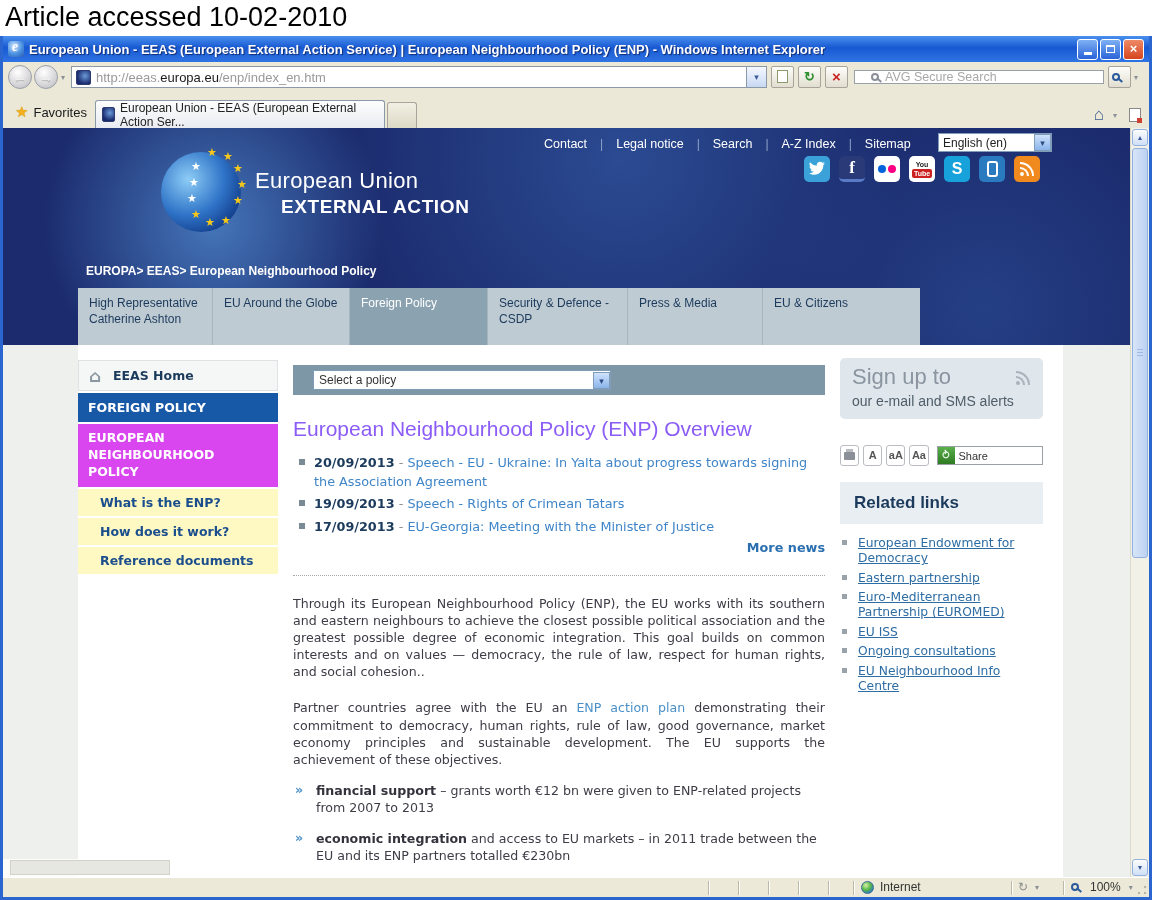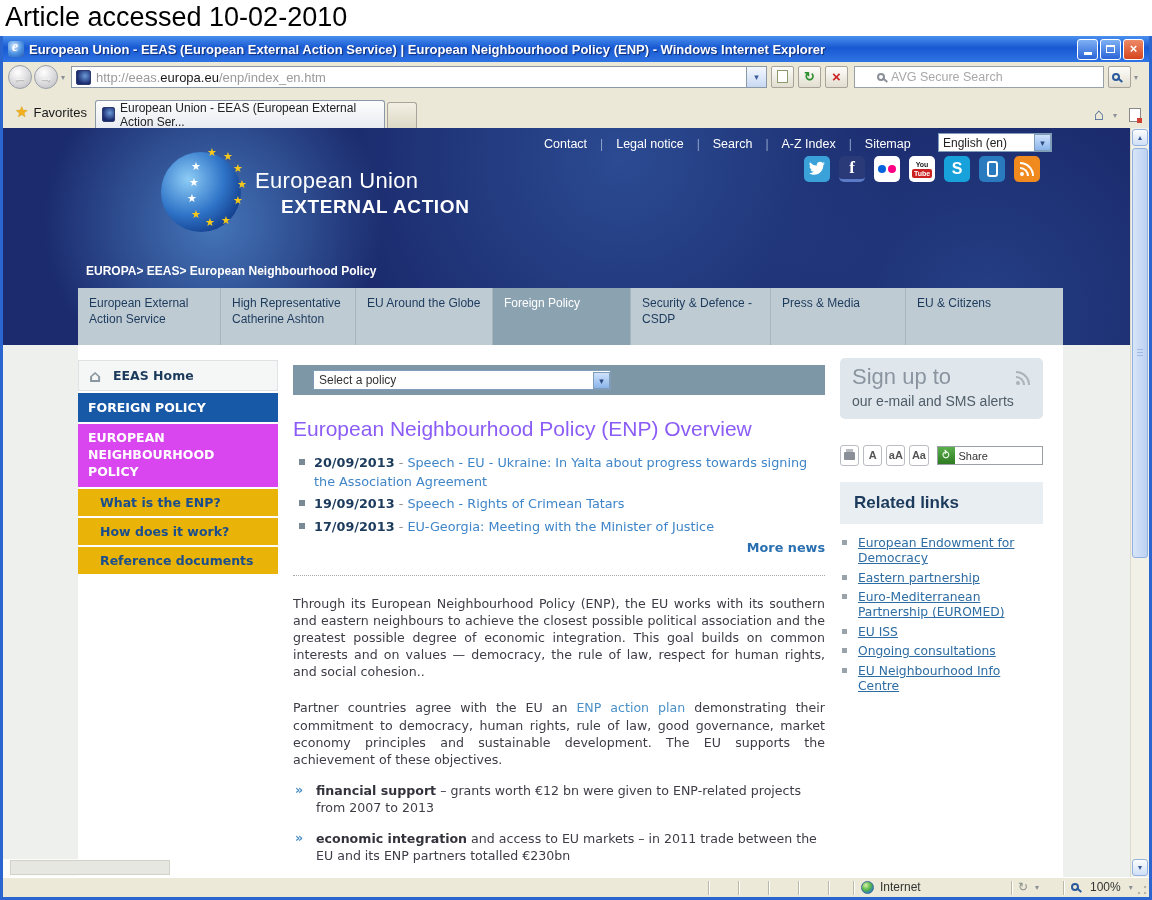--- a/index.html
+++ b/index.html
@@ -37,21 +37,21 @@
   .favicon { width:15px; height:15px; border-radius:2px; margin-right:5px;
              background:radial-gradient(circle at 62% 38%,#6a9ad8,#1a2a6e 72%); border:1px solid #2c3a70; }
   .url { font-size:13px; color:#9a9a9a; white-space:nowrap; overflow:hidden; }
   .url .domain { color:#1a1a1a; }
   .addr-drop { width:20px; height:22px; border:1px solid #8a98a8; border-left:none; background:linear-gradient(180deg,#f4f8ff,#c8d8f2); color:#3a5a9c; text-align:center; font-size:9px; line-height:20px; }
   .sq-btn { width:23px; height:22px; margin-left:4px; border:1px solid #a8a49a; border-radius:2px;
             background:linear-gradient(180deg,#fdfdfa,#e2ded0); text-align:center; line-height:20px; font-size:13px; }
   .refresh-glyph { color:#2e8f2e; font-weight:bold; }
   .stop-glyph { color:#cc2222; font-weight:bold; font-size:15px; }
   .page-glyph { display:inline-block; width:11px; height:13px; border:1px solid #8a9a6a; background:#fff; margin-top:3px; }
-  .avg-box { width:250px; height:22px; margin-left:6px; background:#fff; border:1px solid #9aa0a8; display:flex; align-items:center; padding:0 22px; }
+  .avg-box { width:250px; height:14px; margin-left:6px; background:#fff; border:1px solid #9aa0a8; display:flex; align-items:center; padding:0 16px; }
   .avg-box input { border:none; outline:none; flex:1; font-size:12.5px; color:#555; font-family:"Liberation Sans",sans-serif; background:transparent; }
   .avg-box input::placeholder { color:#a8a8a8; }
   .mag { width:8px; height:8px; border:2px solid #8a8f98; border-radius:50%; position:relative; margin-right:6px; flex:0 0 auto; }
   .mag::after { content:""; position:absolute; width:6px; height:2px; background:#8a8f98; right:-5px; bottom:-2px; transform:rotate(40deg); }
   .mag.blue { border-color:#2a5a9c; } .mag.blue::after { background:#2a5a9c; }
 
   .tabs-row { height:36px; flex:0 0 36px; background:#ebe8d7; display:flex; align-items:flex-end; padding:0 4px; position:relative; }
   .fav-btn { display:flex; align-items:center; height:24px; padding:0 8px; margin-bottom:4px; font-size:13px; color:#1a1a1a; }
   .star { color:#f2b01e; font-size:15px; margin-right:5px; text-shadow:0 0 1px #b8860b; }
   .tab { height:28px; width:290px; background:linear-gradient(180deg,#fdfdfc,#e8ecf2); border:1px solid #8a98a8; border-bottom:none;
@@ -114,21 +114,21 @@
 
   
   .page { position:absolute; left:75px; top:217px; width:985px; bottom:0; background:#fff; }
 
   .sidebar { position:absolute; left:0; top:15px; width:200px; font-family:"DejaVu Sans",sans-serif; }
   .sb-home { background:#f5f7f7; border:1px solid #dde2e4; padding:7px 10px 7px 34px; position:relative;
              color:#1b3a5c; font-weight:bold; font-size:12.5px; }
   .house-glyph { position:absolute; left:10px; top:5px; color:#8a97a0; font-size:17px; }
   .sb-section { background:#1758a7; color:#fff; font-weight:bold; font-size:12.5px; padding:7px 10px; margin-top:2px; }
   .sb-current { background:#d946ef; color:#fff; font-weight:bold; font-size:12.5px; padding:6px 10px; margin-top:2px; line-height:1.35; }
-  .sb-item { background:#eab308; color:#1b4e8c; font-weight:bold; font-size:12.5px; padding:6px 17px 6px 22px; margin-top:2px; }
+  .sb-item { background:#fef9c3; color:#1b4e8c; font-weight:bold; font-size:12.5px; padding:6px 17px 6px 22px; margin-top:2px; }
 
   .main-col { position:absolute; left:215px; top:20px; width:532px; font-family:"DejaVu Sans",sans-serif; }
   .policy-band { height:30px; background:#7e97a6; padding:5px 0 0 20px; }
   .policy-select { width:298px; height:20px; background:#fff; border:1px solid #7f9db9; display:flex; align-items:center;
                    font-size:12px; color:#333; font-family:"Liberation Sans",sans-serif; }
   .policy-select .val { flex:1; padding-left:5px; }
   .page-title { margin-top:22px; font-family:"Liberation Sans",sans-serif; font-size:21px; color:#8b5cf6; font-weight:500; }
   .news-band { margin-top:12px; background:#eef0ef; padding:6px 11px; display:flex; align-items:center; gap:9px; }
   .news-band span { font-weight:bold; color:#1b3a5c; font-size:14px; font-family:"Liberation Sans",sans-serif; }
   .rss-badge { width:17px; height:17px; border-radius:4px; background:linear-gradient(180deg,#f9a43c,#e87818); display:flex; align-items:center; justify-content:center; }
@@ -317,21 +317,20 @@
         </div>
         <div class="logo-text">
           <div class="logo-l1">European Union</div>
           <div class="logo-l2">EXTERNAL ACTION</div>
         </div>
       </div>
 
       <div class="breadcrumb">EUROPA&gt; EEAS&gt; European Neighbourhood Policy</div>
 
       <div class="tab-strip">
-        <div class="nav-tab w1">European External Action Service</div>
         <div class="nav-tab w2">High Representative Catherine Ashton</div>
         <div class="nav-tab w3">EU Around the Globe</div>
         <div class="nav-tab active w4">Foreign Policy</div>
         <div class="nav-tab w5">Security &amp; Defence - CSDP</div>
         <div class="nav-tab w6">Press &amp; Media</div>
         <div class="nav-tab w7">EU &amp; Citizens</div>
       </div>
     </div>
 
     <div class="page">

